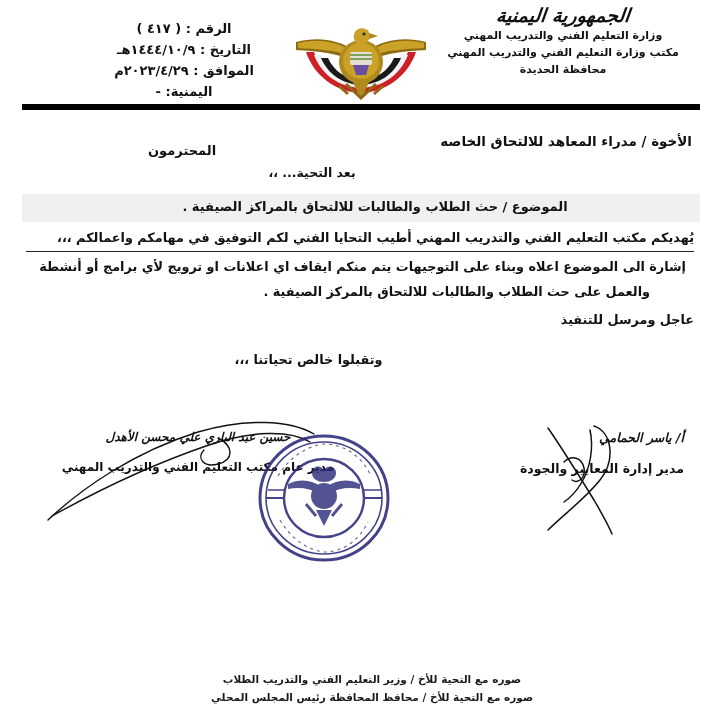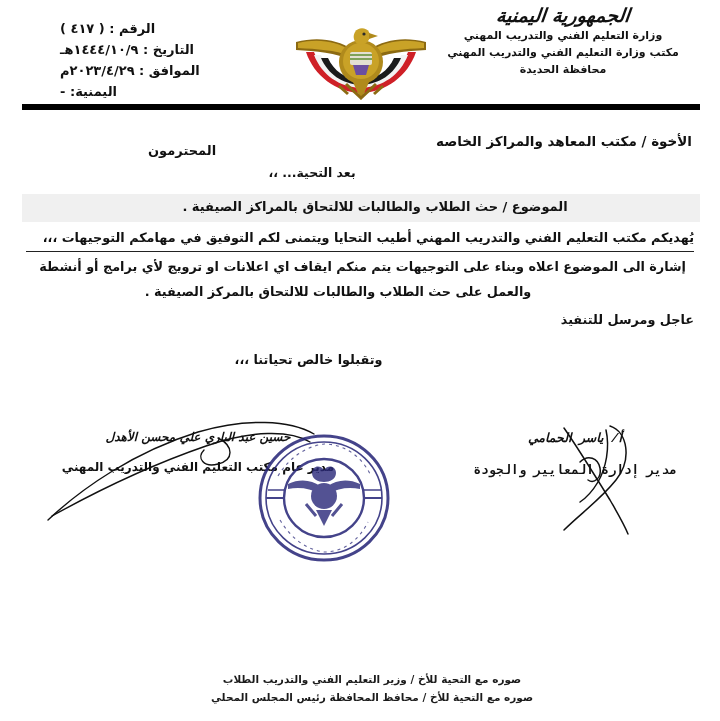--- a/index.html
+++ b/index.html
@@ -76,21 +76,21 @@
     width: 248px;
     direction: rtl;
     text-align: left;
   }
   .meta-row {
     font-size: 13px;
     font-weight: 700;
     line-height: 1.62;
     color: #111;
     white-space: nowrap;
-    text-align: left;
+    text-align: center;
   }
   .meta-row .lbl { display: inline-block; }
   .meta-row .val { display: inline-block; }
 
   .rule {
     position: absolute;
     top: 104px;
     left: 22px;
     width: 678px;
     height: 6px;
@@ -168,45 +168,44 @@
     color: #111;
     text-align: right;
     margin-bottom: 5px;
   }
   .body-line.underlined {
     border-bottom: 1px solid #222;
     padding-bottom: 3px;
     display: block;
   }
   .body-line.indent-1 { padding-right: 8px; }
-  .body-line.indent-2 { padding-right: 44px; text-align: center; }
+  .body-line.indent-2 { padding-right: 44px; }
   .body-line.urgent { margin-top: 9px; padding-right: 0; }
   .closing {
     position: absolute;
     top: 352px;
     left: 0;
     width: 607px;
     text-align: center;
     padding-left: 10px;
     box-sizing: border-box;
     font-size: 12.8px;
     font-weight: 600;
     direction: rtl;
     color: #111;
   }
 
   
   .sig-right {
     position: absolute;
     top: 430px;
-    right: 20px;
+    right: 36px;
     width: 250px;
-    text-align: center;
-    direction: rtl;
-    font-family: Liberation Mono, monospace;
+    text-align: right;
+    direction: rtl;
   }
   .sig-left {
     position: absolute;
     top: 430px;
     left: 38px;
     width: 320px;
     text-align: center;
     direction: rtl;
   }
   .sig-scribble {
@@ -317,29 +316,29 @@
       </div>
       <div class="meta-row">
         <span class="lbl">اليمنية:</span>
         <span class="val">-</span>
       </div>
     </div>
 
     <div class="rule"></div>
   </div>
 
-  <div class="addressee">الأخوة / مكتب المعاهد والمراكز الخاصه</div>
+  <div class="addressee">الأخوة / مدراء المعاهد للالتحاق الخاصه</div>
   <div class="respect">المحترمون</div>
   <div class="greeting">بعد التحية... ،،</div>
 
   <div class="subject-band"></div>
   <div class="subject-text">الموضوع / حث الطلاب والطالبات للالتحاق بالمراكز الصيفية  .</div>
 
   <div class="body-block">
-    <div class="body-line underlined">يُهديكم مكتب التعليم الفني والتدريب المهني أطيب التحايا ويتمنى لكم التوفيق في مهامكم التوجيهات ،،،</div>
+    <div class="body-line underlined">يُهديكم مكتب التعليم الفني والتدريب المهني أطيب التحايا الفني لكم التوفيق في مهامكم واعمالكم ،،،</div>
     <div class="body-line indent-1">إشارة الى الموضوع اعلاه وبناء على التوجيهات يتم منكم ايقاف اي اعلانات او ترويج  لأي برامج أو أنشطة</div>
     <div class="body-line indent-2">والعمل على حث الطلاب والطالبات للالتحاق بالمركز الصيفية   .</div>
     <div class="body-line urgent">عاجل ومرسل للتنفيذ</div>
   </div>
   <div class="closing">وتقبلوا خالص تحياتنا  ،،،</div>
 
   <div class="sig-right">
     <svg class="sig-scribble" width="240" height="120" viewBox="0 0 240 120" style="top:-12px; right:0;" xmlns="http://www.w3.org/2000/svg">
       <g fill="none" stroke="#111" stroke-width="1.5" stroke-linecap="round">
         <path d="M150 8 C 168 14, 172 42, 156 62 C 140 82, 120 96, 104 112"></path>

